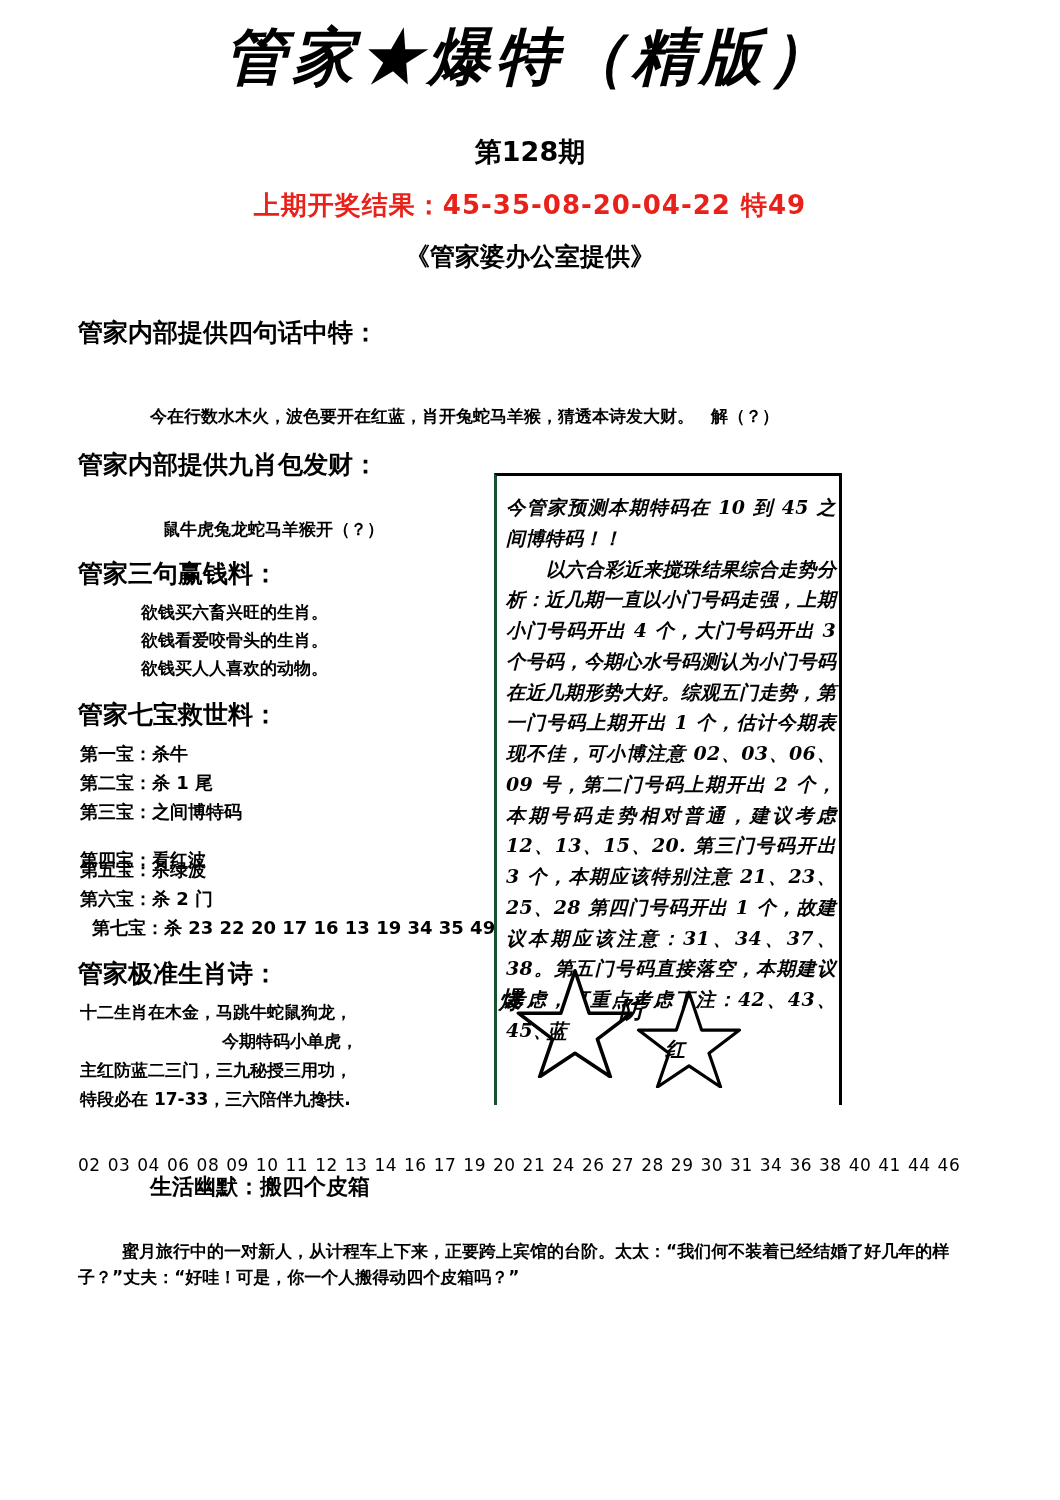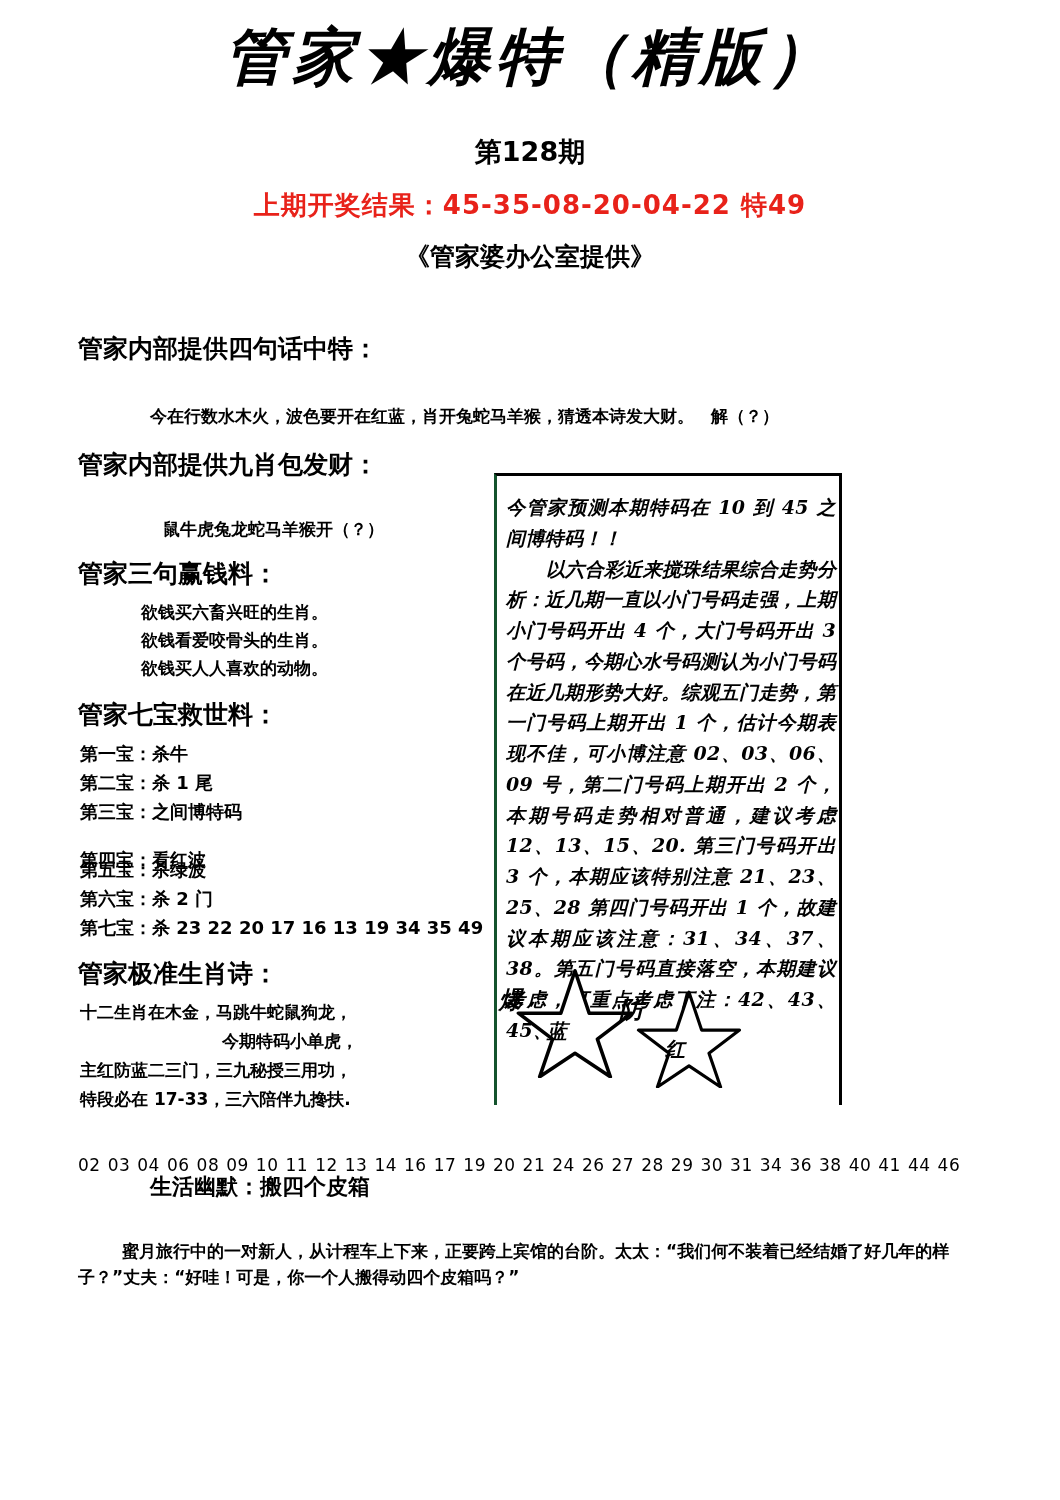--- a/index.html
+++ b/index.html
@@ -142,39 +142,39 @@
 </head>
 <body>
 
 <div class="page">
 
   <div class="title">管家★爆特（精版）</div>
   <div class="issue">第128期</div>
   <div class="lastresult">上期开奖结果：45-35-08-20-04-22  特49</div>
   <div class="provider">《管家婆办公室提供》</div>
 
-  <div class="h2" style="left:78px; top:332px;text-align:center;">管家内部提供四句话中特：</div>
+  <div class="h2" style="left:78px; top:316px;text-align:center;">管家内部提供四句话中特：</div>
   <div class="body-line" style="left:150px; top:405px;">今在行数水木火，波色要开在红蓝，肖开兔蛇马羊猴，猜透本诗发大财。　解（？）</div>
 
   <div class="h2" style="left:78px; top:448px;">管家内部提供九肖包发财：</div>
   <div class="body-line" style="left:163px; top:518px;">鼠牛虎兔龙蛇马羊猴开（？）</div>
 
   <div class="h2" style="left:78px; top:557px;">管家三句赢钱料：</div>
   <div class="body-line" style="left:141px; top:601px;">欲钱买六畜兴旺的生肖。</div>
   <div class="body-line" style="left:141px; top:629px;">欲钱看爱咬骨头的生肖。</div>
   <div class="body-line" style="left:141px; top:657px;">欲钱买人人喜欢的动物。</div>
 
   <div class="h2" style="left:78px; top:698px;">管家七宝救世料：</div>
   <div class="treasure" style="left:80px; top:742px;">第一宝：杀牛</div>
   <div class="treasure" style="left:80px; top:771px;">第二宝：杀 1 尾</div>
   <div class="treasure" style="left:80px; top:800px;">第三宝：之间博特码</div>
   <div class="treasure" style="left:80px; top:848px;">第四宝：看红波</div>
   <div class="treasure" style="left:80px; top:858px;">第五宝：杀绿波</div>
   <div class="treasure" style="left:80px; top:887px;">第六宝：杀 2 门</div>
-  <div class="treasure" style="left:80px; top:916px;">第七宝：杀 23 22 20 17 16 13 19 34 35 49</div>
+  <div class="treasure" style="left:92px; top:916px;">第七宝：杀 23 22 20 17 16 13 19 34 35 49</div>
 
   <div class="h2" style="left:78px; top:957px;">管家极准生肖诗：</div>
   <div class="body-line" style="left:80px; top:1001px;">十二生肖在木金，马跳牛蛇鼠狗龙，</div>
   <div class="body-line" style="left:222px; top:1030px;">今期特码小单虎，</div>
   <div class="body-line" style="left:80px; top:1059px;">主红防蓝二三门，三九秘授三用功，</div>
   <div class="body-line" style="left:80px; top:1088px;">特段必在 17-33，三六陪伴九搀扶.</div>
 
   <div class="range-nums" id="range-nums"><span>02</span><span>03</span><span>04</span><span>06</span><span>08</span><span>09</span><span>10</span><span>11</span><span>12</span><span>13</span><span>14</span><span>16</span><span>17</span><span>19</span><span>20</span><span>21</span><span>24</span><span>26</span><span>27</span><span>28</span><span>29</span><span>30</span><span>31</span><span>34</span><span>36</span><span>38</span><span>40</span><span>41</span><span>44</span><span>46</span></div>
 
   <div class="humor-title">生活幽默：搬四个皮箱</div>

